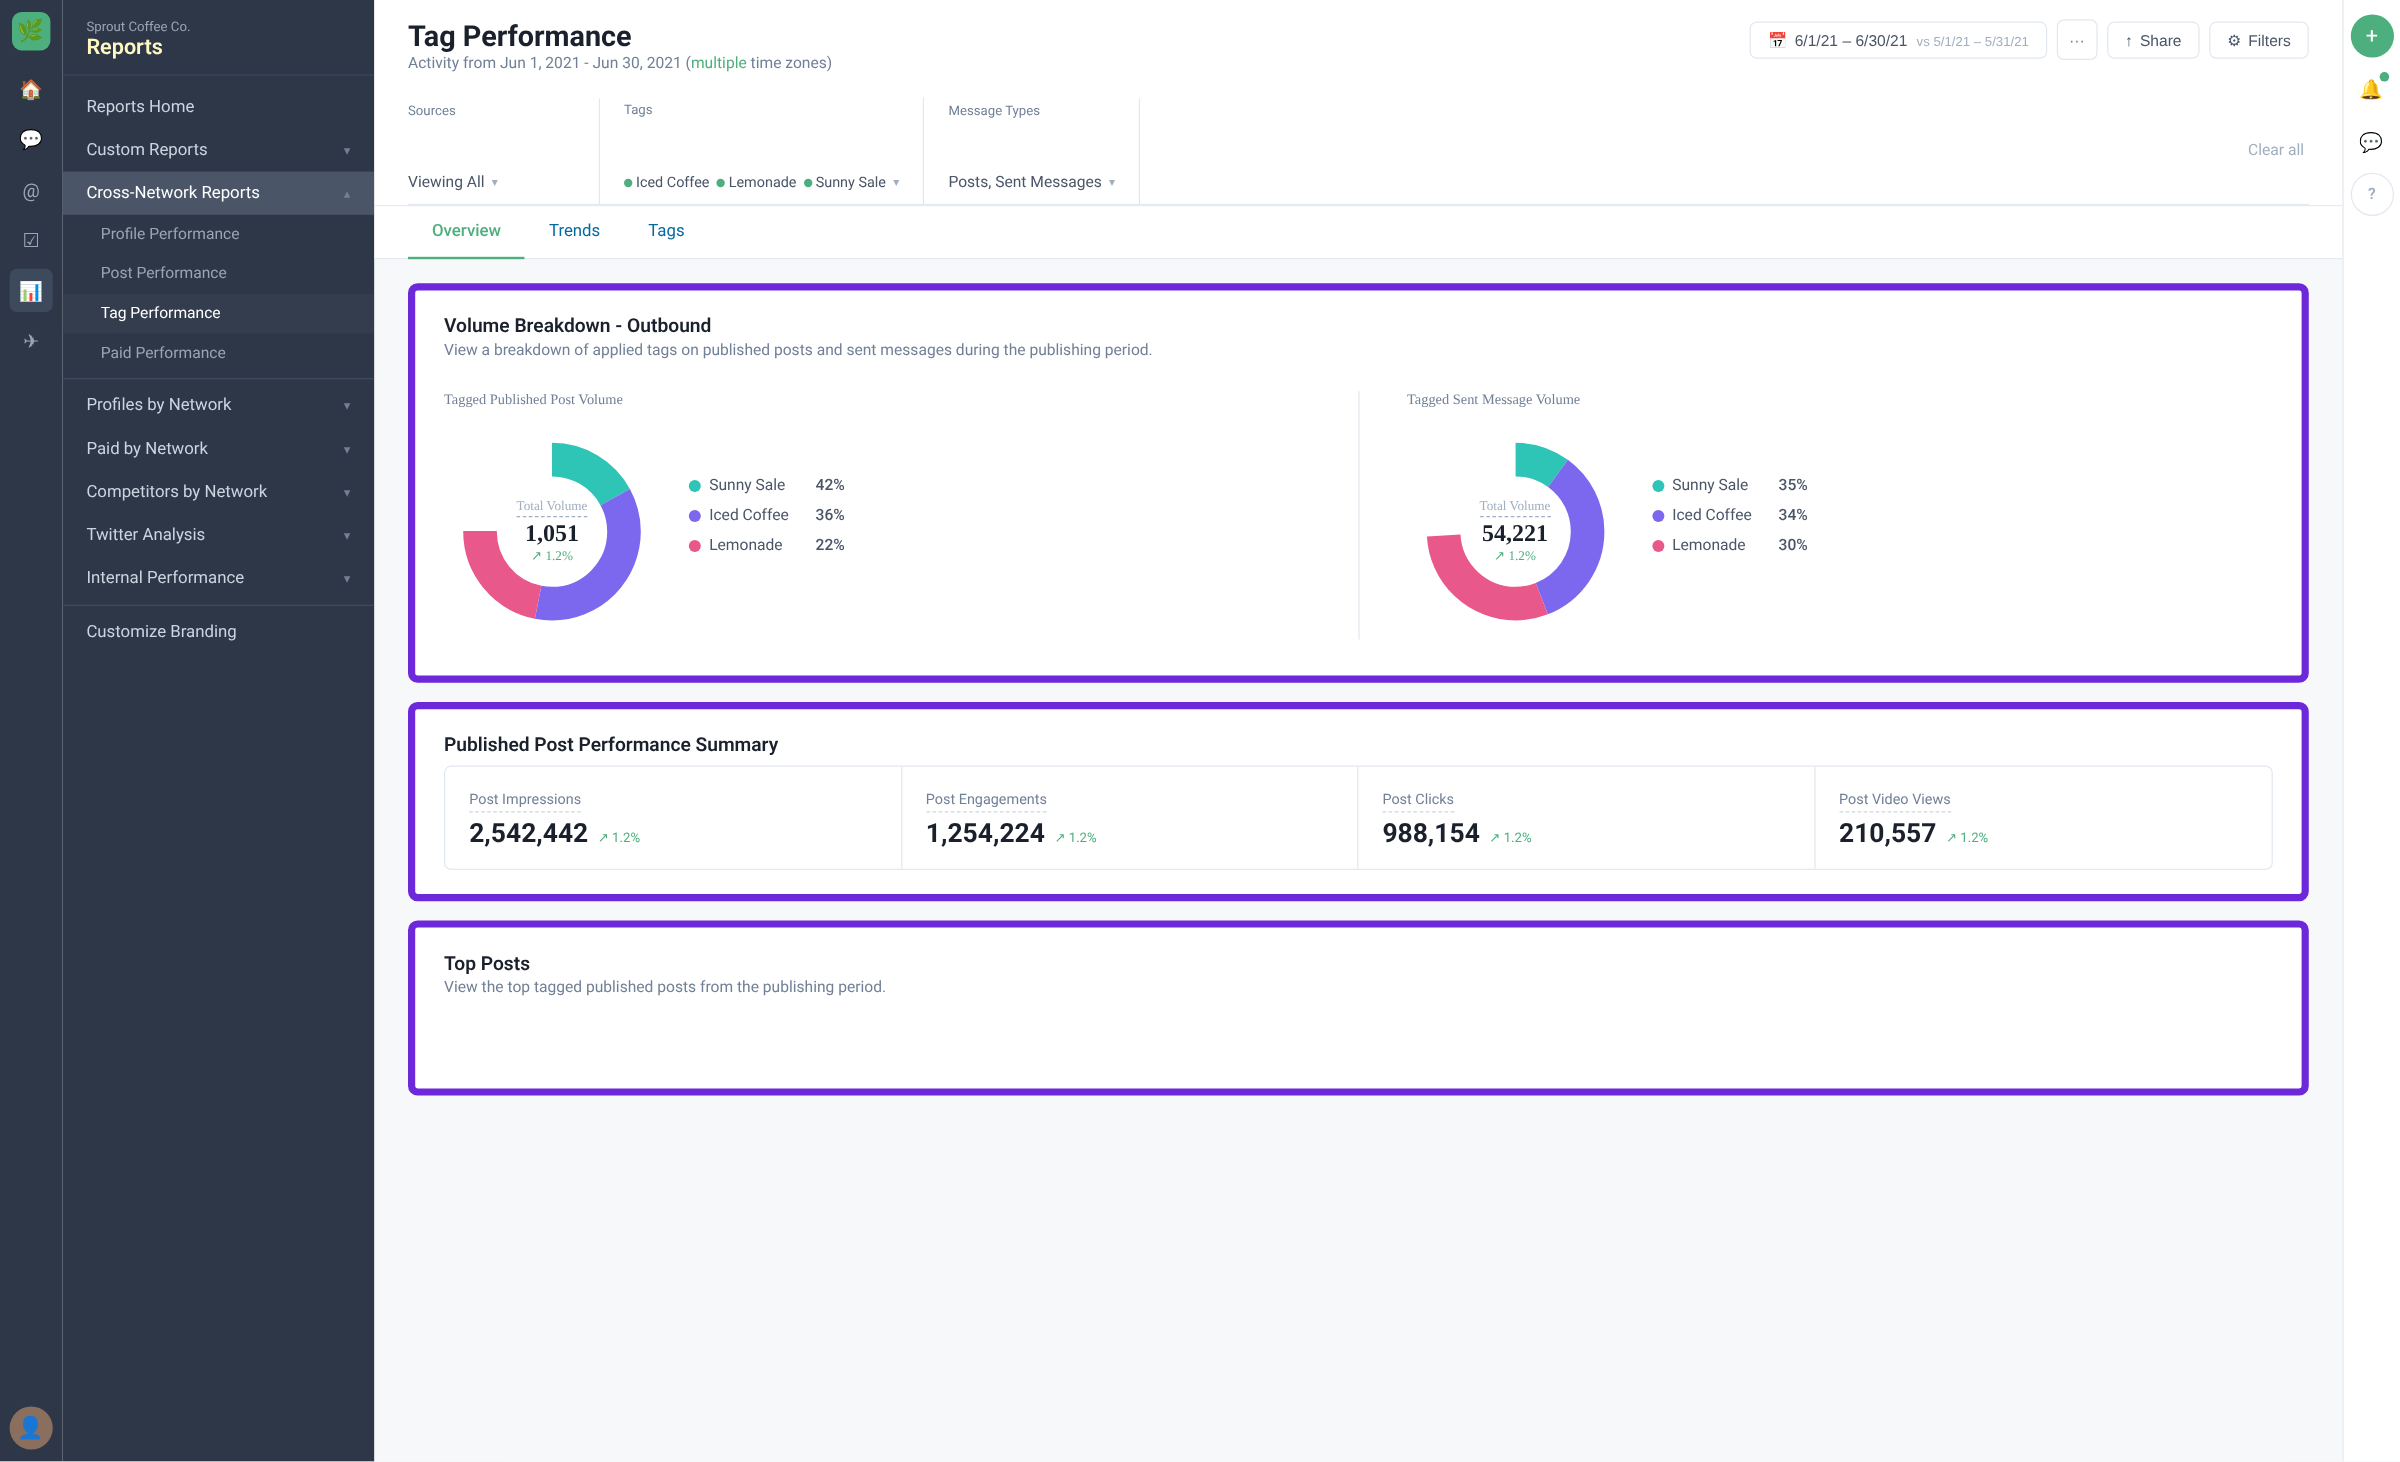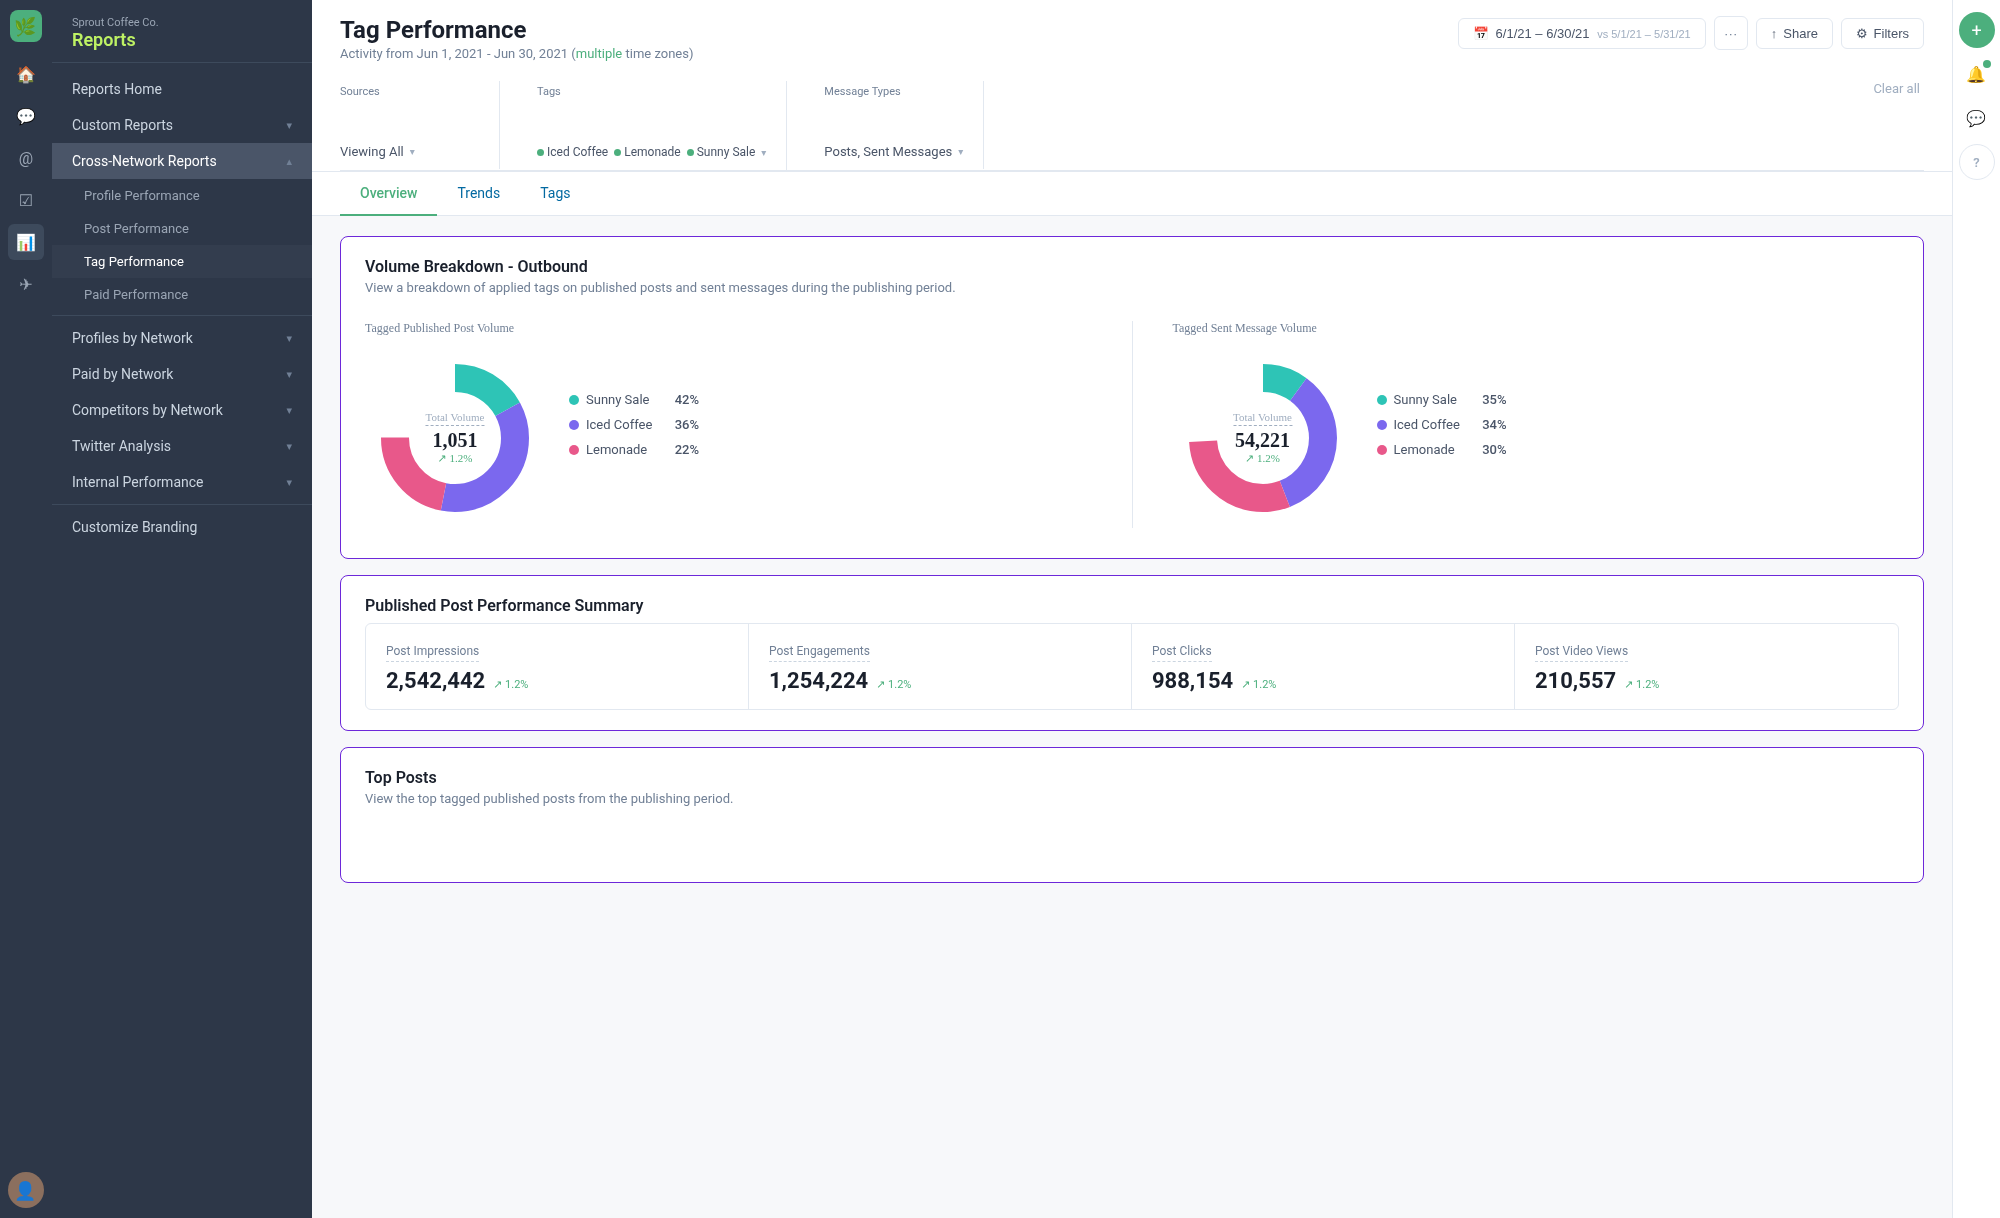--- a/index.html
+++ b/index.html
@@ -51,21 +51,21 @@
       display: flex;
       flex-direction: column;
       flex-shrink: 0;
       overflow-y: auto;
     }
     .sidebar-header {
       padding: 16px 20px 12px;
       border-bottom: 1px solid #3d4a5c;
     }
     .sidebar-header .company { font-size: 11px; color: #9aa5b4; }
-    .sidebar-header .title { font-size: 18px; font-weight: 600; color: #bef264; }
+    .sidebar-header .title { font-size: 18px; font-weight: 600; color: #fef9c3; }
     .sidebar-nav { flex: 1; padding: 8px 0; }
     .nav-item {
       display: flex; align-items: center;
       padding: 10px 20px;
       cursor: pointer;
       font-size: 14px;
       color: #cbd5e0;
       border-radius: 0;
       justify-content: space-between;
     }
@@ -167,22 +167,22 @@
       border-radius: 6px;
       background: #fff;
       font-size: 13px;
       color: #4a5568;
       cursor: pointer;
     }
 
     
     .filter-bar {
       display: flex;
-      align-items: flex-start;
-      gap: 17px;
+      align-items: center;
+      gap: 0;
       padding: 10px 0 0;
       border-bottom: 1px solid #e2e8f0;
     }
     .filter-group {
       display: flex; flex-direction: column;
       padding: 4px 20px 10px 0;
       margin-right: 20px;
       border-right: 1px solid #e2e8f0;
       min-width: 160px;
     }
@@ -224,21 +224,21 @@
     .content-area {
       flex: 1;
       overflow-y: auto;
       padding: 20px 28px;
     }
 
     
     .card {
       background: #fff;
       border-radius: 8px;
-      border: 1px solid #6d28d9;
+      border: 6px solid #6d28d9;
       margin-bottom: 16px;
       padding: 20px 24px;
     }
     .card-title { font-size: 16px; font-weight: 600; color: #1a202c; margin-bottom: 4px; }
     .card-subtitle { font-size: 13px; color: #718096; margin-bottom: 16px; }
 
     
     .donuts-row {
       display: flex;
       gap: 40px;

